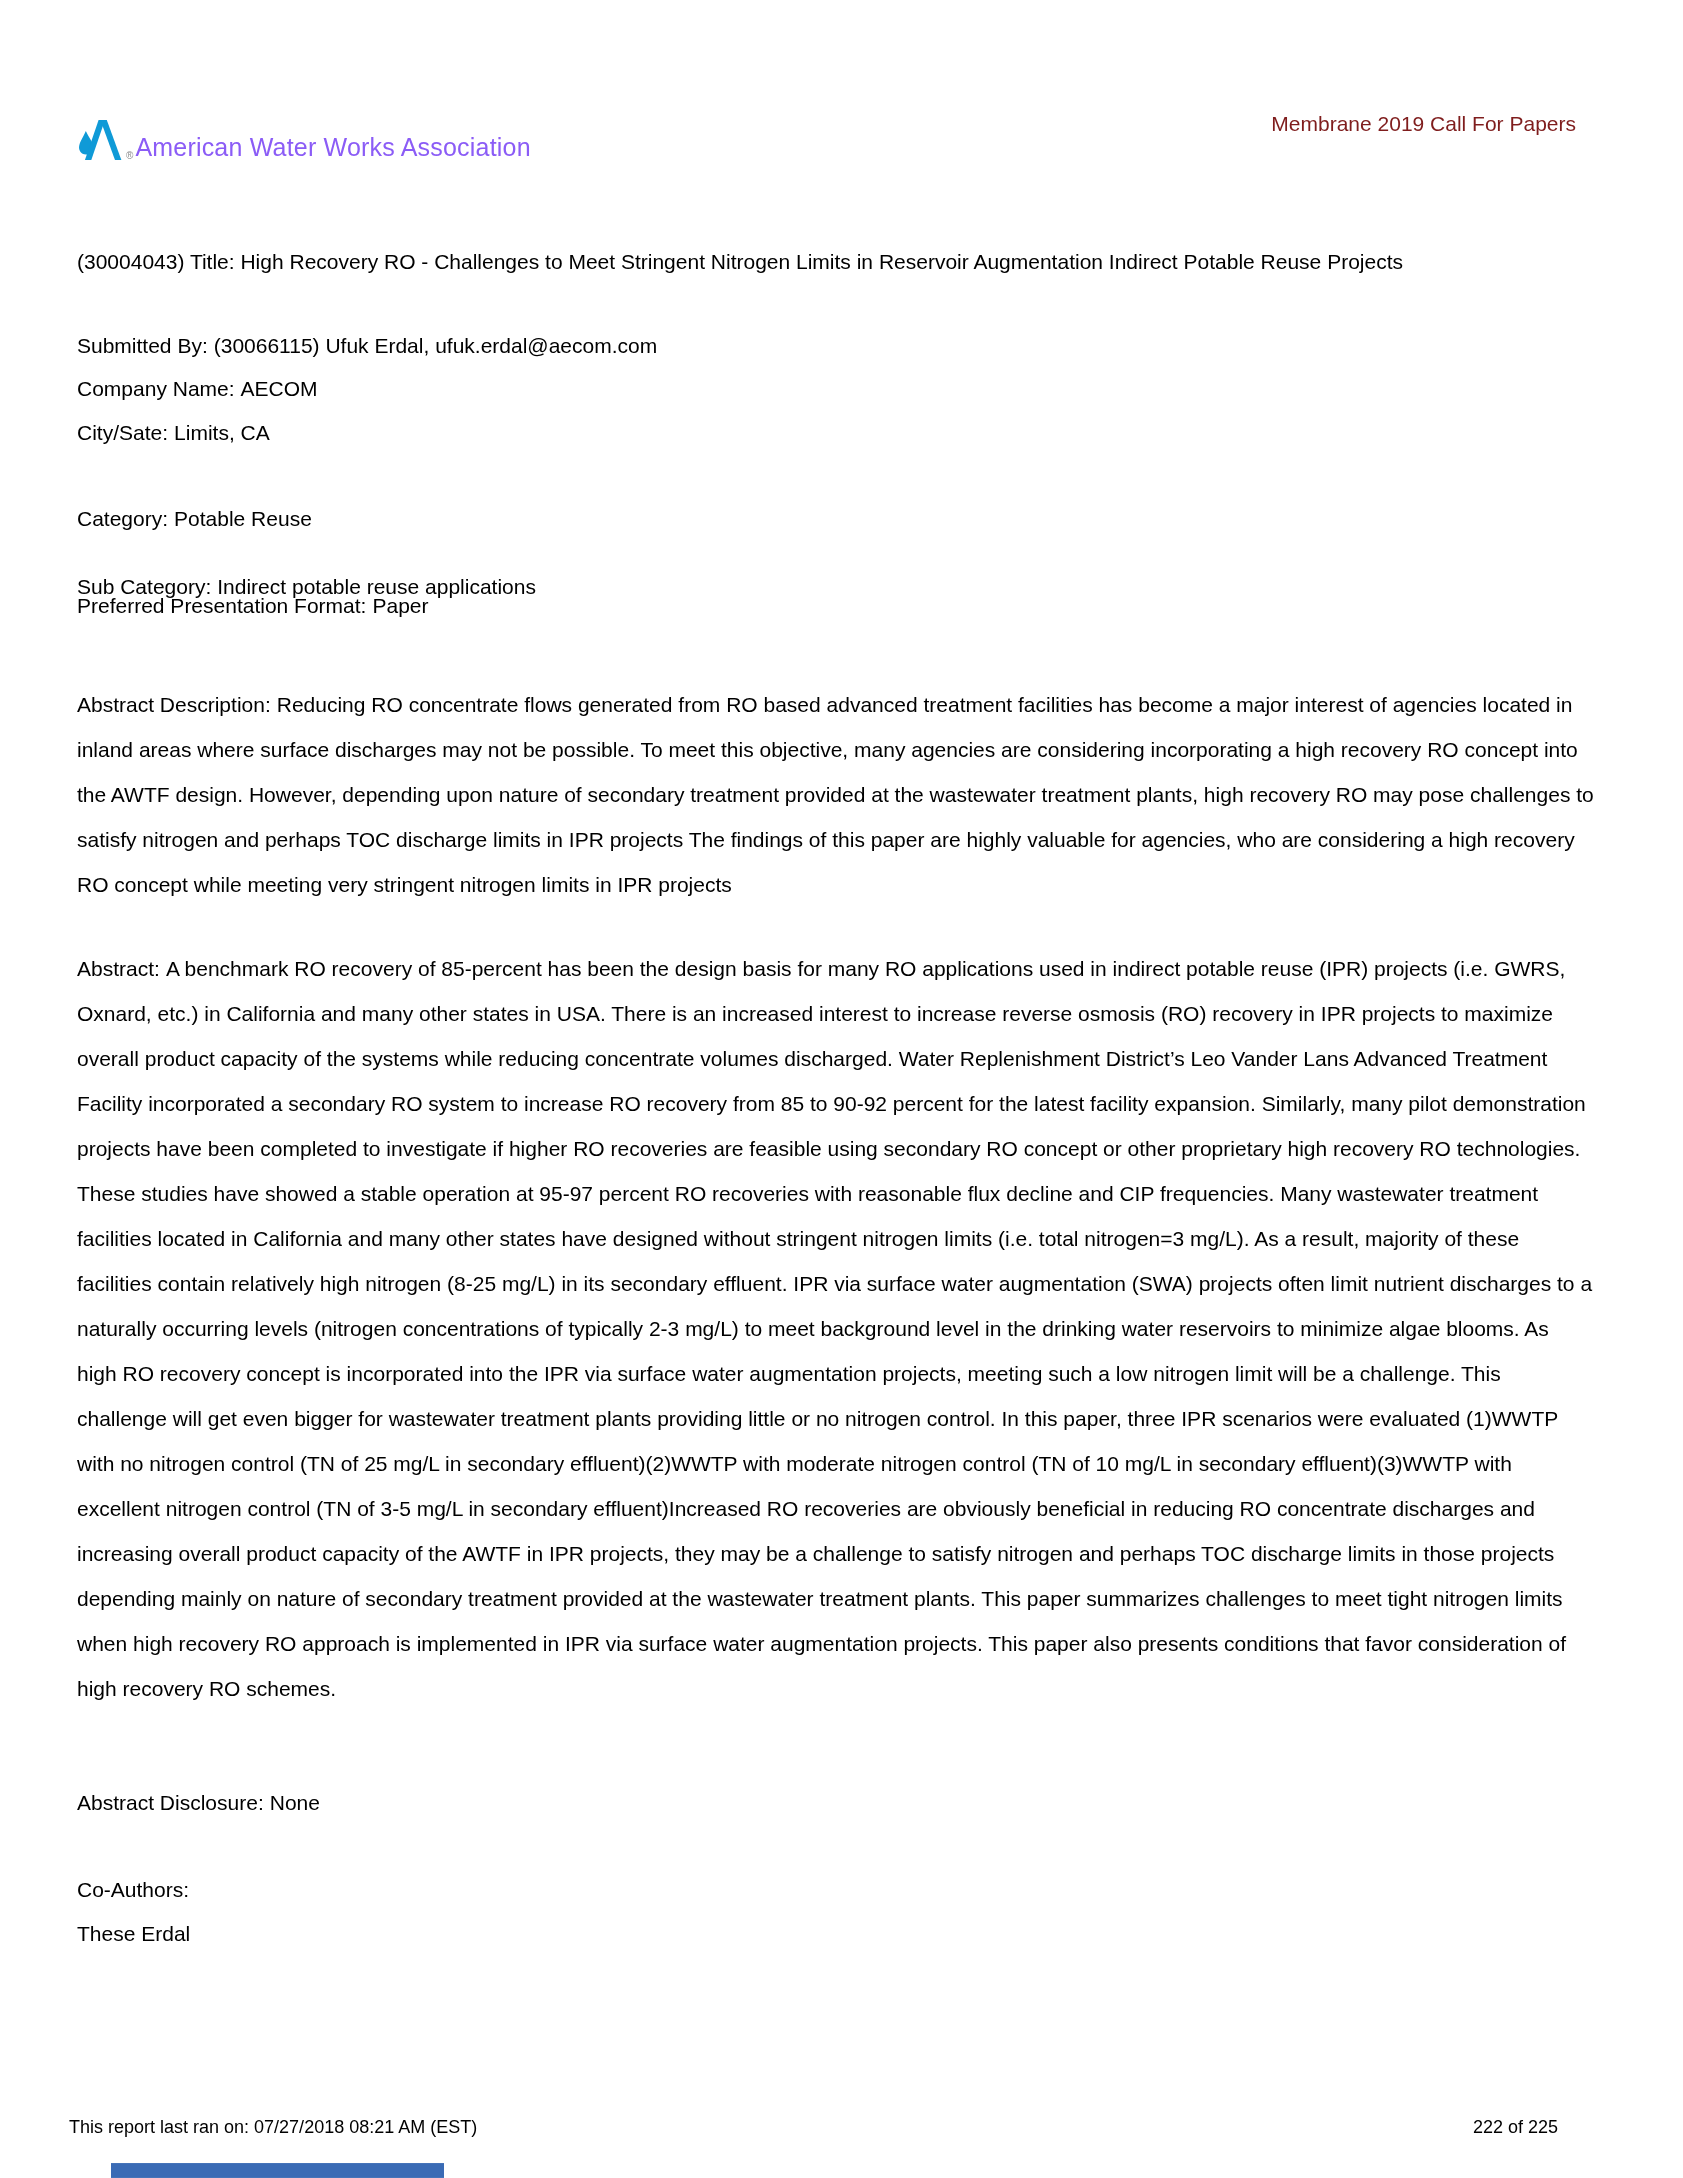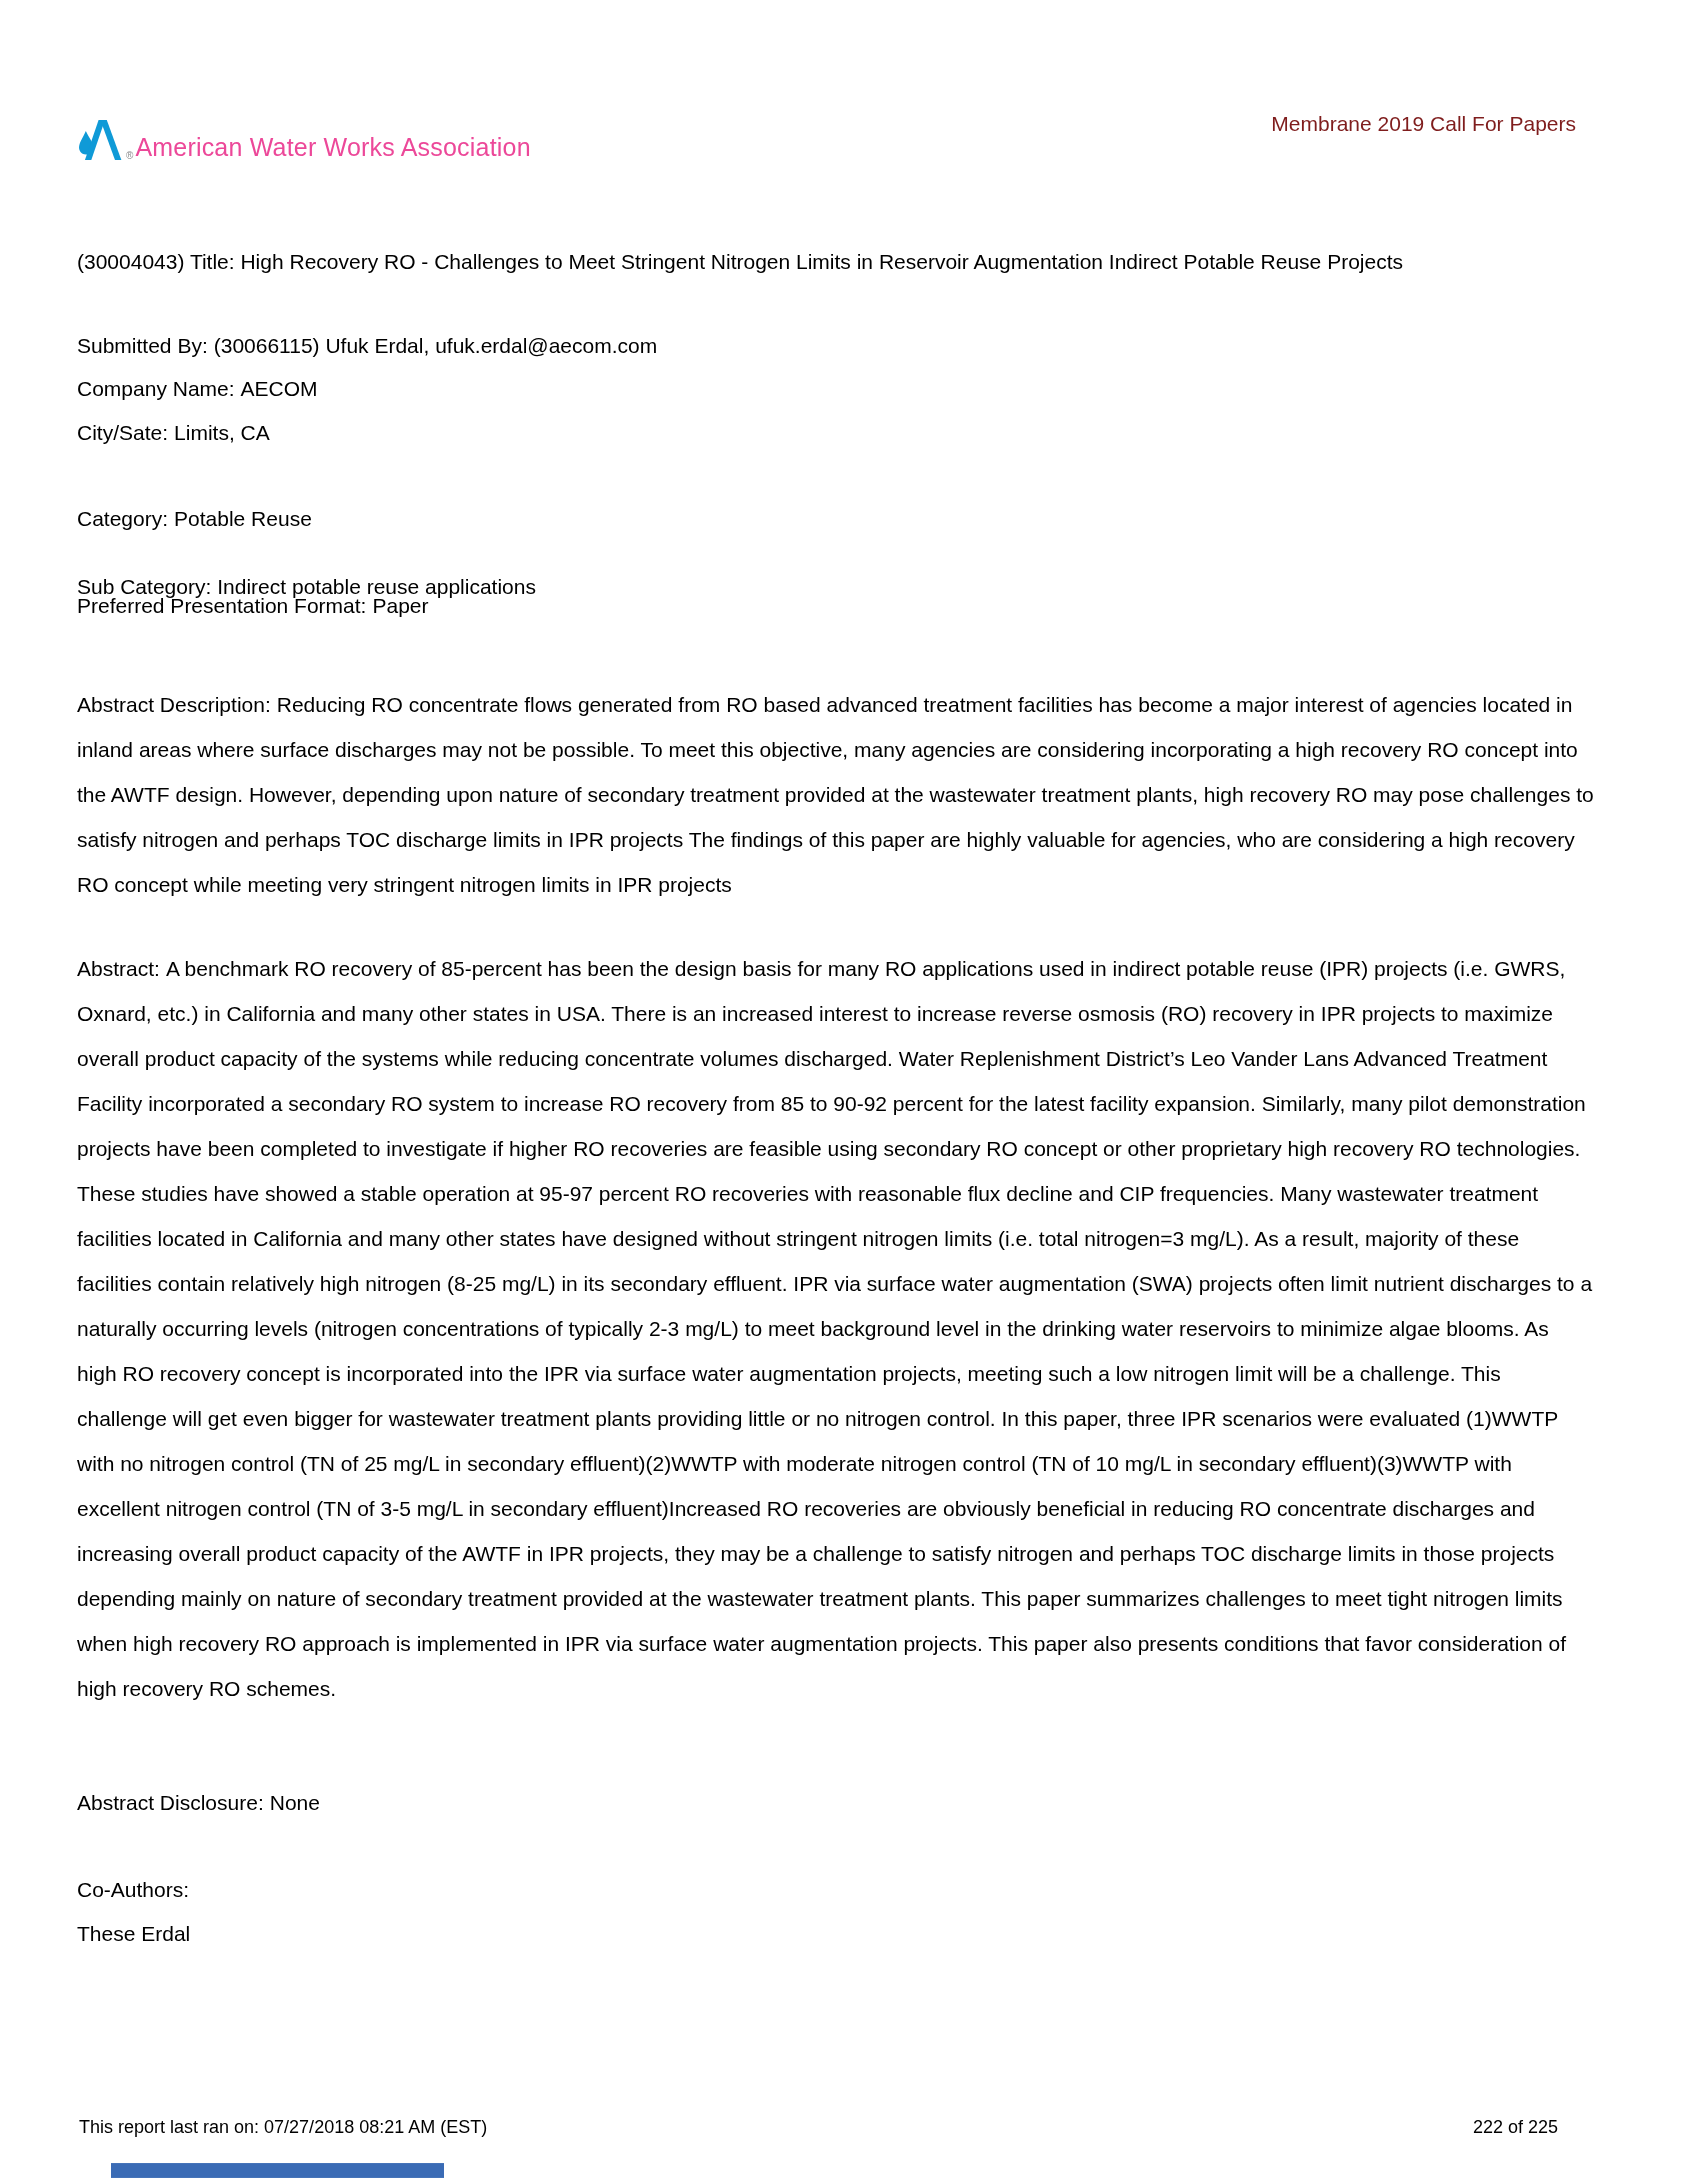--- a/index.html
+++ b/index.html
@@ -16,30 +16,30 @@
   .abs { position:absolute; left:69px; width:1517px; }
 
   
   .header-row {
     position:absolute; top:111px; left:74px; right:107px;
     display:flex; justify-content:space-between; align-items:flex-start;
   }
   .logo { display:flex; align-items:flex-end; margin-top:6px; }
   .logo svg { display:block; }
   .logo .reg { font-size:10px; color:#8a8b8d; margin:0 2px 2px 1px; align-self:flex-end; }
-  .logo-text { font-size:25px; color:#ec4899; font-weight:500; letter-spacing:0.2px; margin-bottom:1px; white-space:nowrap; }
+  .logo-text { font-size:25px; color:#8b5cf6; font-weight:500; letter-spacing:0.2px; margin-bottom:1px; white-space:nowrap; }
   .report-title { font-size:21px; line-height:26px; color:#7f1d1d; }
 
   
   .line  { font-size:21px; line-height:26px; }
   .para  { font-size:21px; line-height:45px; text-align:left; }
   .lbl   { margin-right:6px; }
 
   
-  .footer-left  { position:absolute; top:2109px; left:71px; font-size:18px; }
+  .footer-left  { position:absolute; top:2109px; left:61px; font-size:18px; }
   .footer-right { position:absolute; top:2109px; right:117px; font-size:18px; text-align:right; }
   .bottom-bar   { position:absolute; top:2163px; left:111px; width:333px; height:15px; display:block; }
 </style>
 </head>
 <body>
 
 <div class="page">
 
   <div class="header-row">
     <div class="logo">

